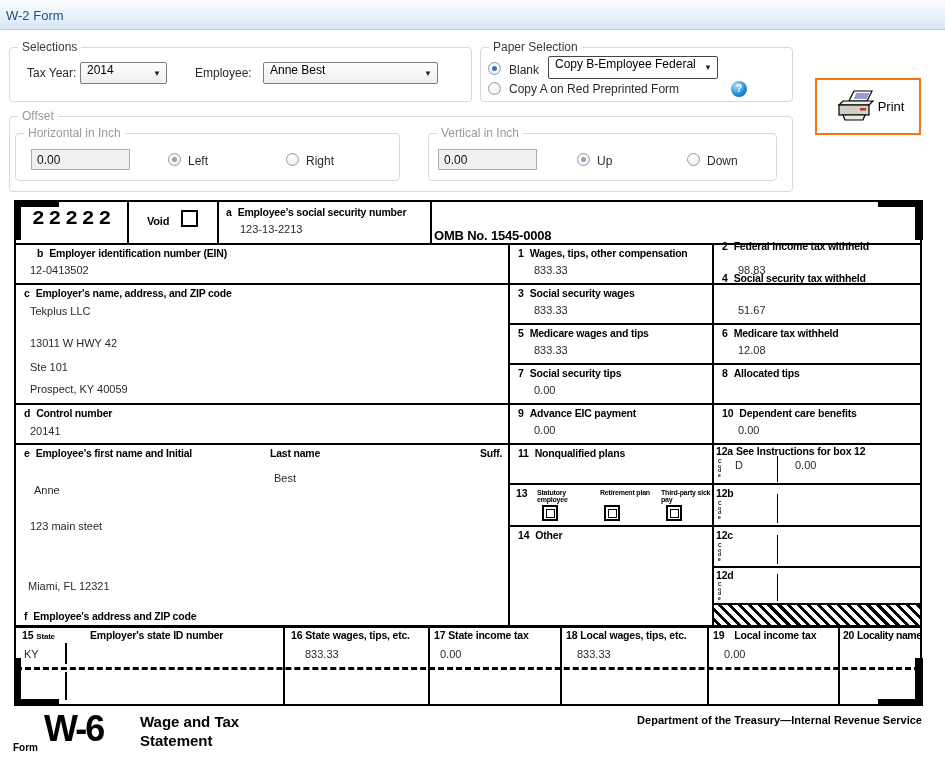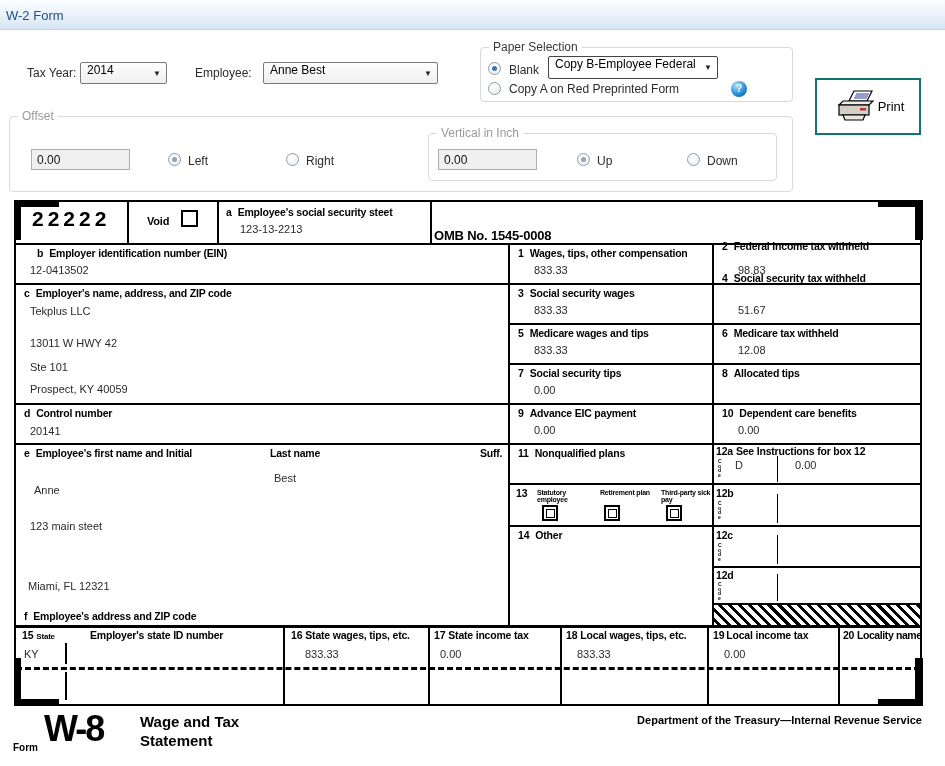--- a/index.html
+++ b/index.html
@@ -19,34 +19,34 @@
          background:linear-gradient(#fdfdfd,#efefef);font-size:12px;display:flex;align-items:flex-start;
          padding:0 18px 0 6px;cursor:pointer;}
   .combo.dark{border-color:#454545;background:#fff;}
   .combo .arr{position:absolute;right:5px;top:7px;font-size:8px;line-height:8px;color:#222;}
   .radio{position:absolute;width:13px;height:13px;box-sizing:border-box;border:1px solid #8f9aa5;border-radius:50%;
          background:radial-gradient(circle at 38% 32%,#fff,#e7ecf1);cursor:pointer;}
   .radio.sel::after{content:"";position:absolute;left:3px;top:3px;width:5px;height:5px;border-radius:50%;background:#3a76bb;}
   .radio.sel.gray::after{background:#93a3b1;}
   .tbox{position:absolute;width:99px;height:21px;box-sizing:border-box;background:#f0f0f0;border:1px solid #adadad;
         font-size:12px;color:#111;display:flex;align-items:center;padding-left:5px;}
-  .printbtn{position:absolute;left:815px;top:78px;width:106px;height:57px;box-sizing:border-box;border:2px solid #0f766e;
+  .printbtn{position:absolute;left:815px;top:78px;width:106px;height:57px;box-sizing:border-box;border:2px solid #f97316;
             background:#fff;display:flex;align-items:center;justify-content:center;font-size:13px;cursor:pointer;}
   .globe{position:absolute;left:731px;top:81px;width:16px;height:16px;border-radius:50%;
          background:radial-gradient(circle at 35% 28%,#a8e2fb,#2a8fd8 55%,#0a4e92);color:#fff;
          font-size:10px;font-weight:bold;text-align:center;line-height:16px;cursor:pointer;}
   
   .w2{position:absolute;left:14px;top:200px;width:904px;height:502px;border:2px solid #000;background:#fff;}
   .ln{position:absolute;background:#000;}
   .dash{position:absolute;height:0;border-top:3px dashed #000;}
   .corner{position:absolute;background:#000;}
   .flbl{position:absolute;font-size:10.5px;font-weight:bold;letter-spacing:-0.2px;white-space:nowrap;}
   .flbl .bl{display:inline-block;margin-right:6px;}
   .fval{position:absolute;font-size:11px;color:#2a2a2a;white-space:nowrap;}
-  .code22{position:absolute;left:16px;top:5px;font-family:Liberation Sans, sans-serif;font-size:21px;
+  .code22{position:absolute;left:16px;top:5px;font-family:Liberation Mono, monospace;font-size:21px;
           font-weight:bold;letter-spacing:4px;}
   .voidbox{position:absolute;width:17px;height:17px;box-sizing:border-box;border:2px solid #000;}
   .cb{position:absolute;width:16px;height:16px;box-sizing:border-box;border:2px solid #000;
       display:flex;align-items:center;justify-content:center;}
   .cb i{display:block;width:7px;height:7px;border:1px solid #000;}
   .codecol{position:absolute;font-size:5px;line-height:4.5px;width:5px;word-break:break-all;font-weight:bold;}
   .tinylbl{position:absolute;font-size:7px;font-weight:bold;line-height:7px;width:50px;letter-spacing:-0.2px;}
   .hatch{position:absolute;left:696px;top:401px;width:208px;height:22px;box-sizing:border-box;border-top:2px solid #000;
          background:repeating-linear-gradient(45deg,#fff 0 4px,#000 4px 7px);}
   .sm{font-size:8px;}
@@ -58,20 +58,23 @@
 </style>
 </head>
 <body>
 
 <div class="stage">
 
   <div class="titlebar">
     <span class="t">W-2 Form</span>
   </div>
 
+  <div class="grp" style="left:9px;top:47px;width:461px;height:53px;">
+    <span class="legend">Selections</span>
+  </div>
   <span class="lbl" style="left:27px;top:66px;">Tax Year:</span>
   <div class="combo" style="left:80px;top:62px;width:87px;">
     <span>2014</span>
     <span class="arr">▼</span>
   </div>
   <span class="lbl" style="left:195px;top:66px;">Employee:</span>
   <div class="combo" style="left:263px;top:62px;width:175px;">
     <span>Anne Best</span>
     <span class="arr">▼</span>
   </div>
@@ -99,20 +102,23 @@
       <rect x="7" y="18" width="30" height="10" fill="#d3cfc7" stroke="#000" stroke-width="1.2"></rect>
       <rect x="28" y="21" width="6" height="2.5" fill="#c03030"></rect>
       <polygon points="11,28 33,28 31,33 13,33" fill="#e9e7e1" stroke="#000" stroke-width="1.2"></polygon>
     </svg>
     <span>Print</span>
   </button>
 
   <div class="grp" style="left:9px;top:116px;width:782px;height:74px;">
     <span class="legend gray">Offset</span>
   </div>
+  <div class="grp" style="left:15px;top:133px;width:383px;height:46px;">
+    <span class="legend gray">Horizontal in Inch</span>
+  </div>
   <div class="tbox" style="left:31px;top:149px;">
     <span>0.00</span>
   </div>
   <span class="radio sel gray" style="left:168px;top:153px;"></span>
   <span class="lbl" style="left:188px;top:154px;">Left</span>
   <span class="radio" style="left:286px;top:153px;"></span>
   <span class="lbl" style="left:306px;top:154px;">Right</span>
 
   <div class="grp" style="left:428px;top:133px;width:347px;height:46px;">
     <span class="legend gray">Vertical in Inch</span>
@@ -133,21 +139,21 @@
     <div class="corner" style="right:-3px;top:-2px;width:8px;height:40px;"></div>
     <div class="corner" style="left:-2px;bottom:-2px;width:45px;height:7px;"></div>
     <div class="corner" style="left:-2px;bottom:-2px;width:7px;height:48px;"></div>
     <div class="corner" style="right:-3px;bottom:-2px;width:45px;height:7px;"></div>
     <div class="corner" style="right:-3px;bottom:-2px;width:8px;height:48px;"></div>
 
     <span class="code22">22222</span>
     <span class="flbl" style="left:131px;top:13px;font-size:11px;">Void</span>
     <span class="voidbox" style="left:165px;top:8px;"></span>
     <div class="flbl" style="left:210px;top:4px;">
-      <span class="bl">a</span><span>Employee's social security steet</span>
+      <span class="bl">a</span><span>Employee's social security number</span>
     </div>
     <span class="fval" style="left:224px;top:21px;">123-13-2213</span>
     <span class="flbl" style="left:418px;top:26px;font-size:13px;">OMB No. 1545-0008</span>
     <div class="ln" style="left:111px;top:0;width:2px;height:41px;"></div>
     <div class="ln" style="left:201px;top:0;width:2px;height:41px;"></div>
     <div class="ln" style="left:414px;top:0;width:2px;height:41px;"></div>
 
     <div class="ln" style="left:0;top:41px;width:904px;height:2px;"></div>
     <div class="ln" style="left:0;top:81px;width:904px;height:2px;"></div>
     <div class="ln" style="left:492px;top:121px;width:412px;height:2px;"></div>
@@ -264,24 +270,24 @@
 
     <div class="flbl" style="left:275px;top:427px;"><span class="bl" style="margin-right:3px;">16</span><span>State wages, tips, etc.</span></div>
     <span class="fval" style="left:289px;top:446px;">833.33</span>
 
     <div class="flbl" style="left:418px;top:427px;"><span class="bl" style="margin-right:3px;">17</span><span>State income tax</span></div>
     <span class="fval" style="left:424px;top:446px;">0.00</span>
 
     <div class="flbl" style="left:550px;top:427px;"><span class="bl" style="margin-right:3px;">18</span><span>Local wages, tips, etc.</span></div>
     <span class="fval" style="left:561px;top:446px;">833.33</span>
 
-    <div class="flbl" style="left:697px;top:427px;"><span class="bl" style="margin-right:2px;">19</span><span>Local income tax</span></div>
+    <div class="flbl" style="left:697px;top:427px;"><span class="bl" style="margin-right:10px;">19</span><span>Local income tax</span></div>
     <span class="fval" style="left:708px;top:446px;">0.00</span>
 
     <div class="flbl" style="left:827px;top:427px;letter-spacing:-0.4px;"><span class="bl" style="margin-right:3px;">20</span><span>Locality name</span></div>
   </div>
 
   <span class="f-form">Form</span>
-  <span class="f-w2">W-8</span>
+  <span class="f-w2">W-6</span>
   <div class="f-stmt">Wage and Tax Statement</div>
   <div class="f-dept">Department of the Treasury—Internal Revenue Service</div>
 
 </div>
 
 </body></html>

